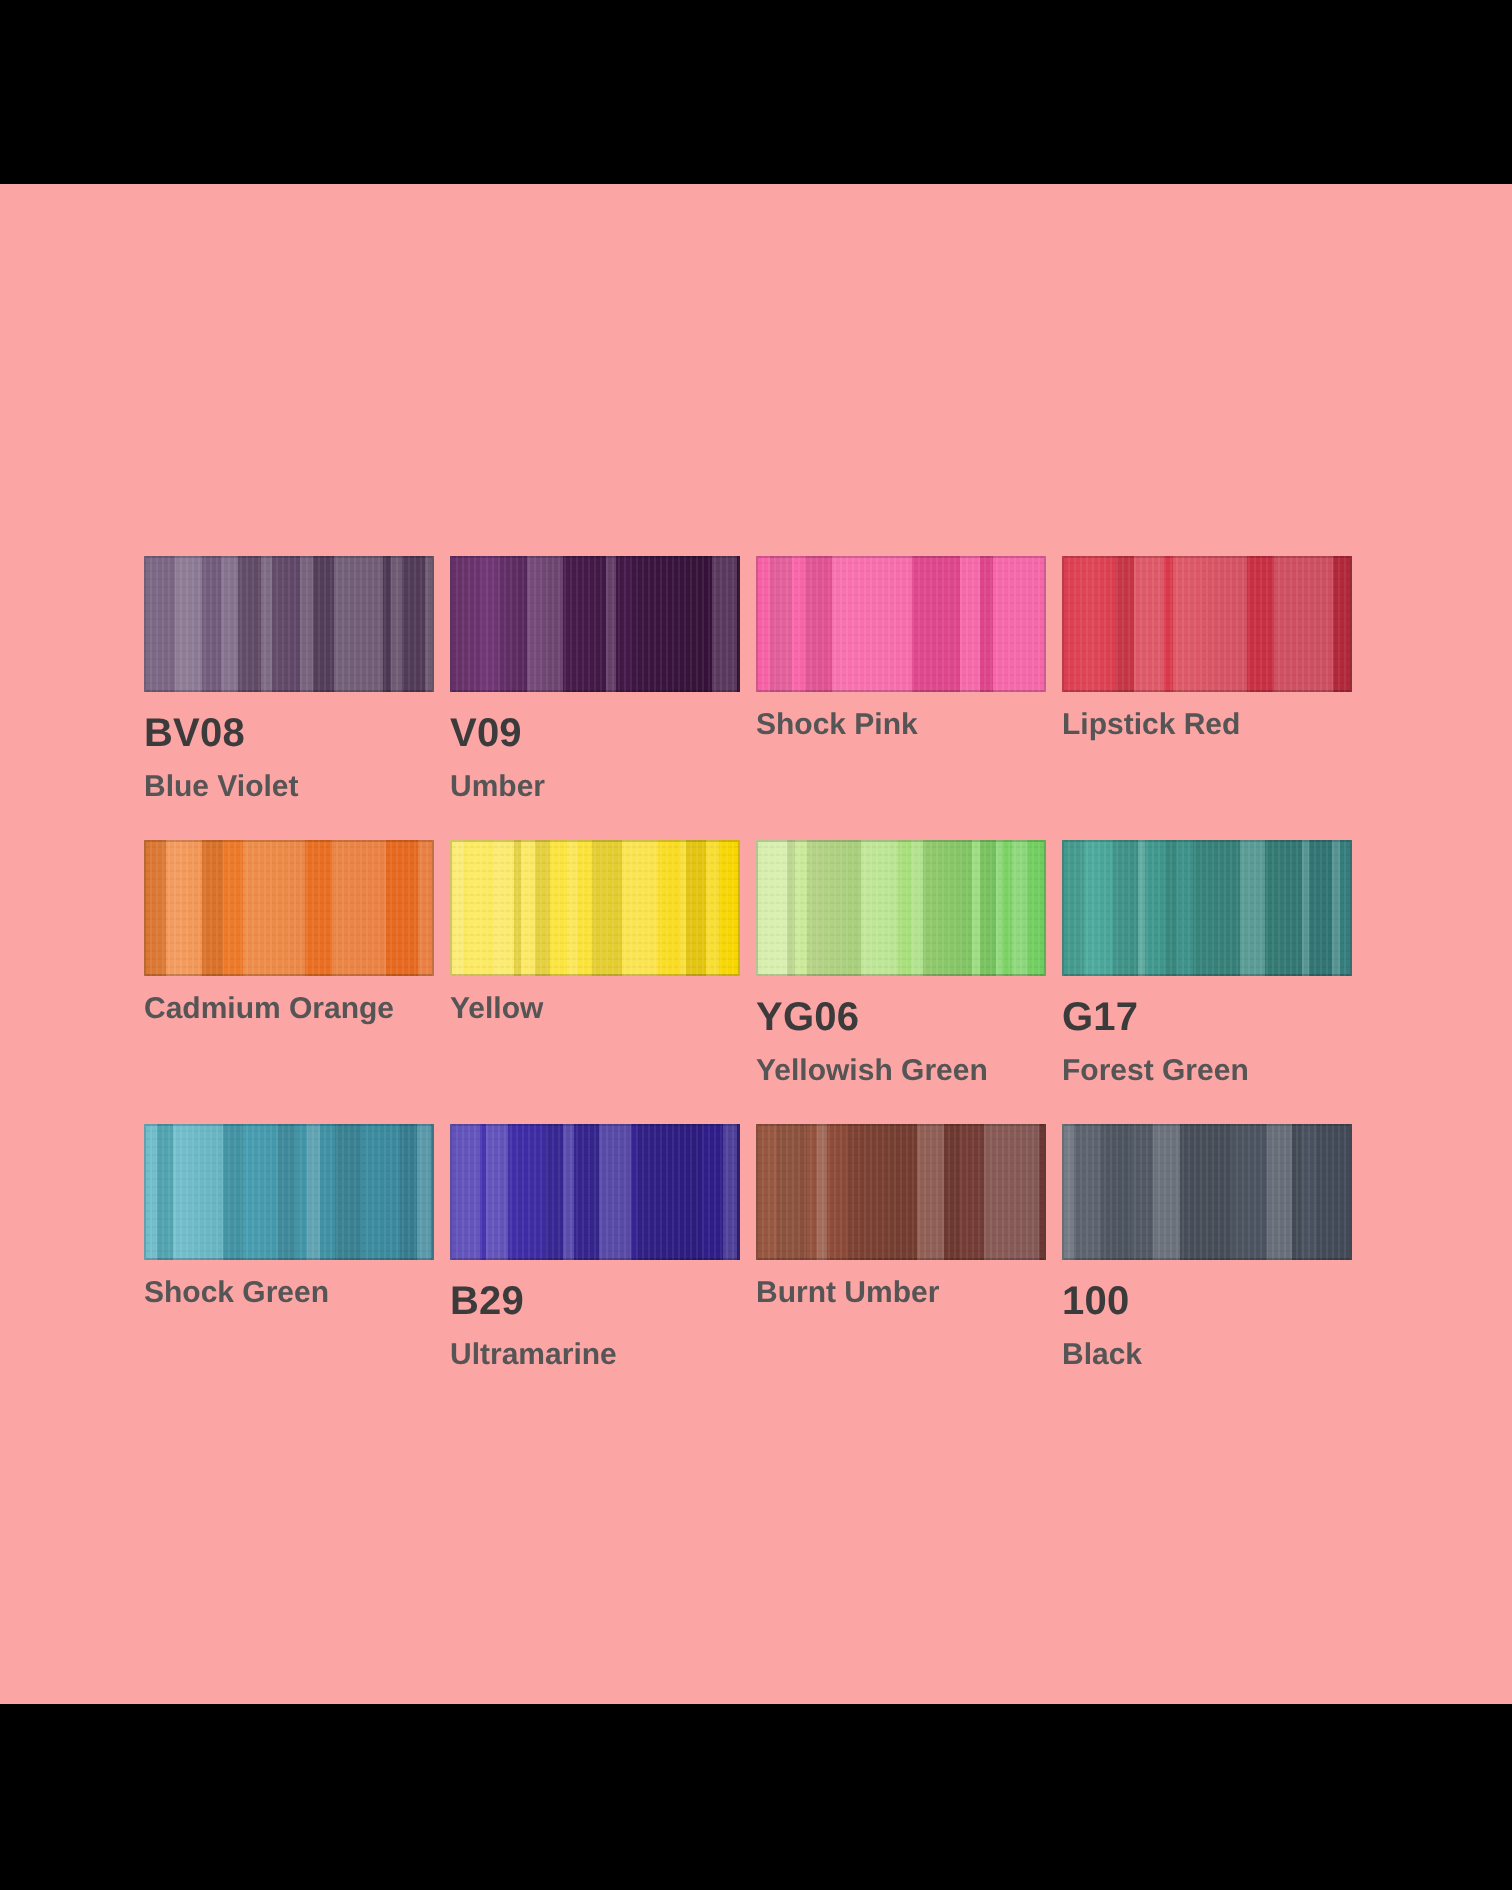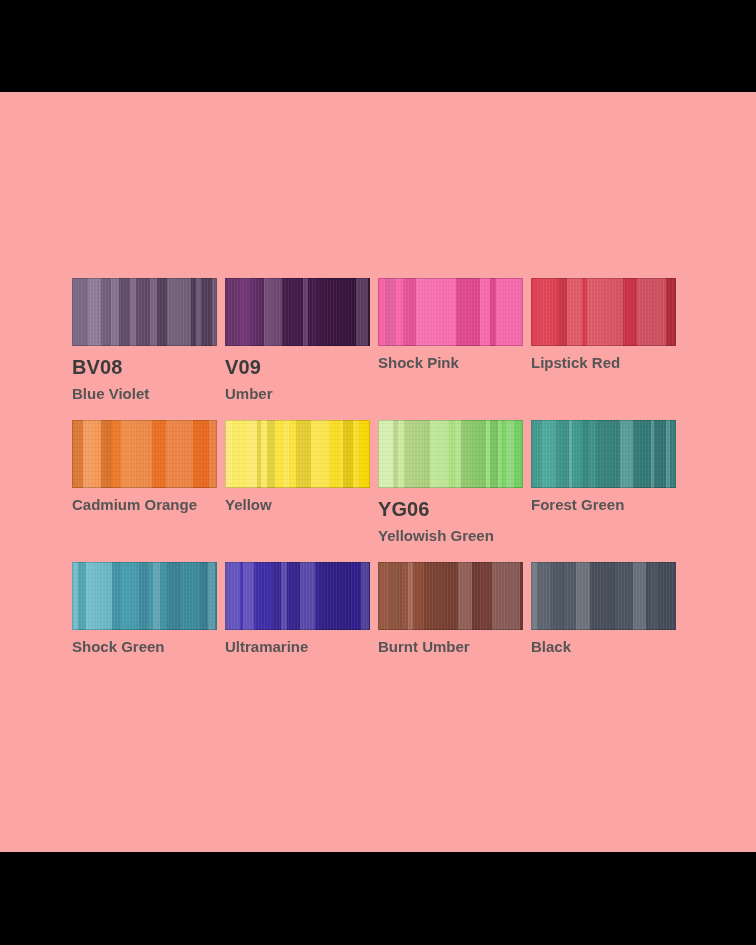--- a/index.html
+++ b/index.html
@@ -204,57 +204,60 @@
             <div class="swatch-code">YG06</div>
             <div class="swatch-name">Yellowish Green</div>
           </div>
           <div class="swatch-cell">
             <div class="swatch-chip">
               <div class="chip-base" style="background: linear-gradient(90deg, rgb(74, 168, 155) 0%, rgb(79, 171, 158) 10%, rgb(70, 162, 150) 20%, rgb(63, 150, 140) 34%, rgb(61, 143, 135) 50%, rgb(58, 136, 129) 68%, rgb(55, 130, 128) 84%, rgb(52, 125, 124) 100%);"></div>
               <div class="chip-streaks" style="background: linear-gradient(90deg, rgba(0, 0, 0, 0.3) 0%, rgba(0, 0, 0, 0.3) 7.48%, rgba(255, 255, 255, 0) 7.48%, rgba(255, 255, 255, 0) 17.45%, rgba(0, 0, 0, 0.3) 17.45%, rgba(0, 0, 0, 0.3) 21.35%, rgba(0, 0, 0, 0.3) 21.35%, rgba(0, 0, 0, 0.3) 26.36%, rgba(255, 255, 255, 0.55) 26.36%, rgba(255, 255, 255, 0.55) 28.57%, rgba(255, 255, 255, 0) 28.57%, rgba(255, 255, 255, 0) 35.43%, rgba(0, 0, 0, 0.3) 35.43%, rgba(0, 0, 0, 0.3) 39.69%, rgba(255, 255, 255, 0) 39.69%, rgba(255, 255, 255, 0) 45.07%, rgba(0, 0, 0, 0.3) 45.07%, rgba(0, 0, 0, 0.3) 53.89%, rgba(0, 0, 0, 0.3) 53.89%, rgba(0, 0, 0, 0.3) 61.3%, rgba(255, 255, 255, 0.55) 61.3%, rgba(255, 255, 255, 0.55) 70.17%, rgba(0, 0, 0, 0.3) 70.17%, rgba(0, 0, 0, 0.3) 73.21%, rgba(0, 0, 0, 0.3) 73.21%, rgba(0, 0, 0, 0.3) 80.4%, rgba(0, 0, 0, 0.3) 80.4%, rgba(0, 0, 0, 0.3) 82.78%, rgba(255, 255, 255, 0.55) 82.78%, rgba(255, 255, 255, 0.55) 85.11%, rgba(0, 0, 0, 0.3) 85.11%, rgba(0, 0, 0, 0.3) 93.14%, rgba(255, 255, 255, 0.55) 93.14%, rgba(255, 255, 255, 0.55) 95.83%, rgba(255, 255, 255, 0) 95.83%, rgba(255, 255, 255, 0) 100%);"></div>
               <div class="chip-grain"></div>
               <div class="chip-edge"></div>
             </div>
+            <div class="swatch-code">G17</div>
             <div class="swatch-name">Forest Green</div>
           </div>
         </div>
         <div class="swatch-row">
           <div class="swatch-cell">
             <div class="swatch-chip">
               <div class="chip-base" style="background: linear-gradient(90deg, rgb(85, 176, 192) 0%, rgb(92, 181, 196) 10%, rgb(79, 171, 187) 20%, rgb(72, 159, 177) 34%, rgb(68, 150, 169) 50%, rgb(64, 144, 163) 66%, rgb(60, 138, 158) 82%, rgb(58, 133, 154) 100%);"></div>
               <div class="chip-streaks" style="background: linear-gradient(90deg, rgba(255, 255, 255, 0.55) 0%, rgba(255, 255, 255, 0.55) 4.43%, rgba(0, 0, 0, 0.3) 4.43%, rgba(0, 0, 0, 0.3) 9.84%, rgba(255, 255, 255, 0.55) 9.84%, rgba(255, 255, 255, 0.55) 18.4%, rgba(255, 255, 255, 0.55) 18.4%, rgba(255, 255, 255, 0.55) 27.28%, rgba(0, 0, 0, 0.3) 27.28%, rgba(0, 0, 0, 0.3) 34%, rgba(255, 255, 255, 0) 34%, rgba(255, 255, 255, 0) 42.3%, rgba(255, 255, 255, 0) 42.3%, rgba(255, 255, 255, 0) 46.34%, rgba(0, 0, 0, 0.3) 46.34%, rgba(0, 0, 0, 0.3) 52.3%, rgba(255, 255, 255, 0) 52.3%, rgba(255, 255, 255, 0) 56.15%, rgba(255, 255, 255, 0.55) 56.15%, rgba(255, 255, 255, 0.55) 60.75%, rgba(255, 255, 255, 0) 60.75%, rgba(255, 255, 255, 0) 65.81%, rgba(0, 0, 0, 0.3) 65.81%, rgba(0, 0, 0, 0.3) 75.22%, rgba(255, 255, 255, 0) 75.22%, rgba(255, 255, 255, 0) 81.01%, rgba(255, 255, 255, 0) 81.01%, rgba(255, 255, 255, 0) 88.37%, rgba(0, 0, 0, 0.3) 88.37%, rgba(0, 0, 0, 0.3) 94.07%, rgba(255, 255, 255, 0.55) 94.07%, rgba(255, 255, 255, 0.55) 98.92%, rgba(255, 255, 255, 0) 98.92%, rgba(255, 255, 255, 0) 100%);"></div>
               <div class="chip-grain"></div>
               <div class="chip-edge"></div>
             </div>
             <div class="swatch-name">Shock Green</div>
           </div>
           <div class="swatch-cell">
             <div class="swatch-chip">
               <div class="chip-base" style="background: linear-gradient(90deg, rgb(67, 48, 172) 0%, rgb(72, 53, 178) 12%, rgb(63, 45, 166) 24%, rgb(59, 42, 158) 40%, rgb(56, 39, 150) 56%, rgb(52, 34, 145) 72%, rgb(48, 30, 138) 88%, rgb(45, 27, 132) 100%);"></div>
               <div class="chip-streaks" style="background: linear-gradient(90deg, rgba(255, 255, 255, 0.55) 0%, rgba(255, 255, 255, 0.55) 10.38%, rgba(255, 255, 255, 0) 10.38%, rgba(255, 255, 255, 0) 12.48%, rgba(255, 255, 255, 0.55) 12.48%, rgba(255, 255, 255, 0.55) 16.24%, rgba(255, 255, 255, 0.55) 16.24%, rgba(255, 255, 255, 0.55) 20.09%, rgba(255, 255, 255, 0) 20.09%, rgba(255, 255, 255, 0) 22.15%, rgba(255, 255, 255, 0) 22.15%, rgba(255, 255, 255, 0) 28.47%, rgba(255, 255, 255, 0) 28.47%, rgba(255, 255, 255, 0) 33.13%, rgba(0, 0, 0, 0.3) 33.13%, rgba(0, 0, 0, 0.3) 38.94%, rgba(255, 255, 255, 0.55) 38.94%, rgba(255, 255, 255, 0.55) 42.79%, rgba(0, 0, 0, 0.3) 42.79%, rgba(0, 0, 0, 0.3) 48.54%, rgba(0, 0, 0, 0.3) 48.54%, rgba(0, 0, 0, 0.3) 51.38%, rgba(255, 255, 255, 0.55) 51.38%, rgba(255, 255, 255, 0.55) 62.25%, rgba(255, 255, 255, 0) 62.25%, rgba(255, 255, 255, 0) 64.63%, rgba(0, 0, 0, 0.3) 64.63%, rgba(0, 0, 0, 0.3) 72.58%, rgba(0, 0, 0, 0.3) 72.58%, rgba(0, 0, 0, 0.3) 76.61%, rgba(0, 0, 0, 0.3) 76.61%, rgba(0, 0, 0, 0.3) 86.86%, rgba(255, 255, 255, 0) 86.86%, rgba(255, 255, 255, 0) 93.98%, rgba(255, 255, 255, 0.55) 93.98%, rgba(255, 255, 255, 0.55) 99.06%, rgba(0, 0, 0, 0.3) 99.06%, rgba(0, 0, 0, 0.3) 100%);"></div>
               <div class="chip-grain"></div>
               <div class="chip-edge"></div>
             </div>
+            <div class="swatch-code">B29</div>
             <div class="swatch-name">Ultramarine</div>
           </div>
           <div class="swatch-cell">
             <div class="swatch-chip">
               <div class="chip-base" style="background: linear-gradient(90deg, rgb(149, 85, 62) 0%, rgb(155, 92, 69) 12%, rgb(142, 76, 57) 26%, rgb(133, 70, 55) 42%, rgb(124, 65, 53) 58%, rgb(115, 60, 54) 76%, rgb(107, 56, 52) 100%);"></div>
               <div class="chip-streaks" style="background: linear-gradient(90deg, rgba(255, 255, 255, 0) 0%, rgba(255, 255, 255, 0) 7.33%, rgba(0, 0, 0, 0.3) 7.33%, rgba(0, 0, 0, 0.3) 17.55%, rgba(255, 255, 255, 0) 17.55%, rgba(255, 255, 255, 0) 21%, rgba(255, 255, 255, 0.55) 21%, rgba(255, 255, 255, 0.55) 24.38%, rgba(255, 255, 255, 0) 24.38%, rgba(255, 255, 255, 0) 31.43%, rgba(0, 0, 0, 0.3) 31.43%, rgba(0, 0, 0, 0.3) 39.46%, rgba(0, 0, 0, 0.3) 39.46%, rgba(0, 0, 0, 0.3) 50.14%, rgba(0, 0, 0, 0.3) 50.14%, rgba(0, 0, 0, 0.3) 55.38%, rgba(255, 255, 255, 0.55) 55.38%, rgba(255, 255, 255, 0.55) 64.75%, rgba(0, 0, 0, 0.3) 64.75%, rgba(0, 0, 0, 0.3) 70.14%, rgba(255, 255, 255, 0) 70.14%, rgba(255, 255, 255, 0) 78.5%, rgba(255, 255, 255, 0.55) 78.5%, rgba(255, 255, 255, 0.55) 89.29%, rgba(255, 255, 255, 0.55) 89.29%, rgba(255, 255, 255, 0.55) 97.75%, rgba(255, 255, 255, 0) 97.75%, rgba(255, 255, 255, 0) 100%);"></div>
               <div class="chip-grain"></div>
               <div class="chip-edge"></div>
             </div>
             <div class="swatch-name">Burnt Umber</div>
           </div>
           <div class="swatch-cell">
             <div class="swatch-chip">
               <div class="chip-base" style="background: linear-gradient(90deg, rgb(90, 98, 110) 0%, rgb(93, 101, 113) 10%, rgb(85, 93, 105) 20%, rgb(79, 87, 99) 36%, rgb(77, 85, 97) 54%, rgb(75, 83, 96) 74%, rgb(73, 81, 96) 100%);"></div>
               <div class="chip-streaks" style="background: linear-gradient(90deg, rgba(255, 255, 255, 0.55) 0%, rgba(255, 255, 255, 0.55) 4.27%, rgba(255, 255, 255, 0) 4.27%, rgba(255, 255, 255, 0) 13.62%, rgba(0, 0, 0, 0.3) 13.62%, rgba(0, 0, 0, 0.3) 23.74%, rgba(255, 255, 255, 0) 23.74%, rgba(255, 255, 255, 0) 31.29%, rgba(255, 255, 255, 0.55) 31.29%, rgba(255, 255, 255, 0.55) 40.66%, rgba(0, 0, 0, 0.3) 40.66%, rgba(0, 0, 0, 0.3) 44.01%, rgba(0, 0, 0, 0.3) 44.01%, rgba(0, 0, 0, 0.3) 51.2%, rgba(0, 0, 0, 0.3) 51.2%, rgba(0, 0, 0, 0.3) 58.49%, rgba(255, 255, 255, 0) 58.49%, rgba(255, 255, 255, 0) 64.85%, rgba(255, 255, 255, 0) 64.85%, rgba(255, 255, 255, 0) 70.52%, rgba(255, 255, 255, 0.55) 70.52%, rgba(255, 255, 255, 0.55) 79.15%, rgba(0, 0, 0, 0.3) 79.15%, rgba(0, 0, 0, 0.3) 82.36%, rgba(255, 255, 255, 0) 82.36%, rgba(255, 255, 255, 0) 87.87%, rgba(0, 0, 0, 0.3) 87.87%, rgba(0, 0, 0, 0.3) 96.52%, rgba(0, 0, 0, 0.3) 96.52%, rgba(0, 0, 0, 0.3) 100%);"></div>
               <div class="chip-grain"></div>
               <div class="chip-edge"></div>
             </div>
+            <div class="swatch-code">100</div>
             <div class="swatch-name">Black</div>
           </div>
         </div>
       </div>
   </div>
 
 </div>
 
 </body></html>

